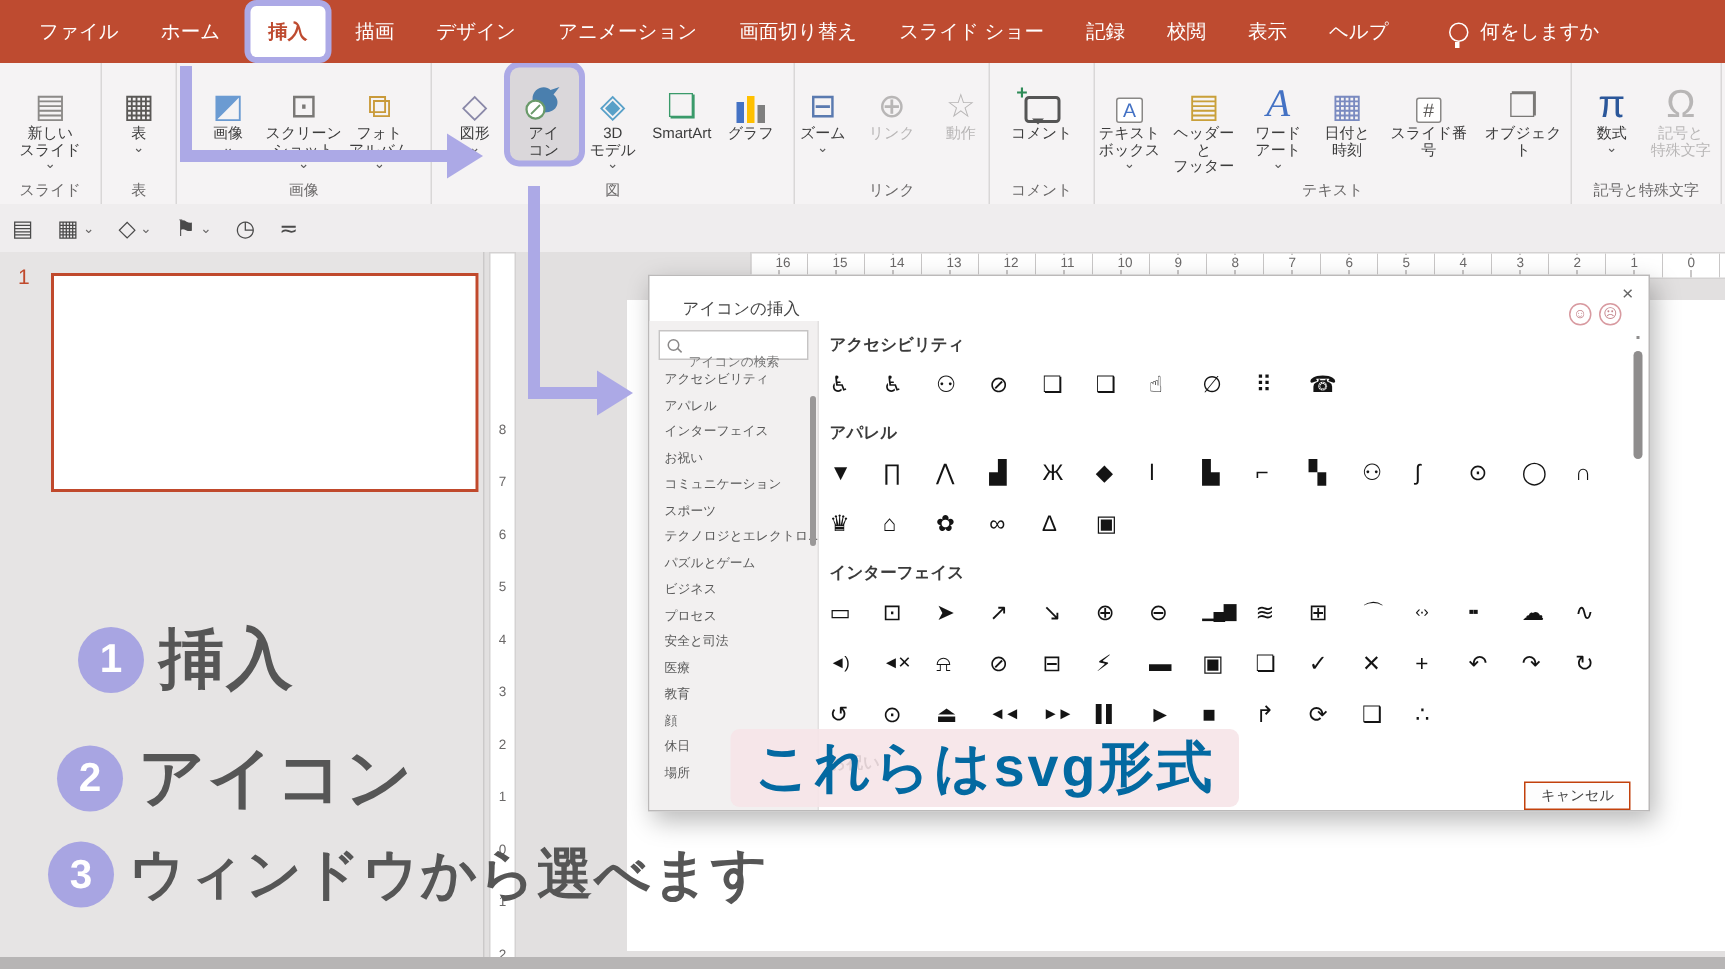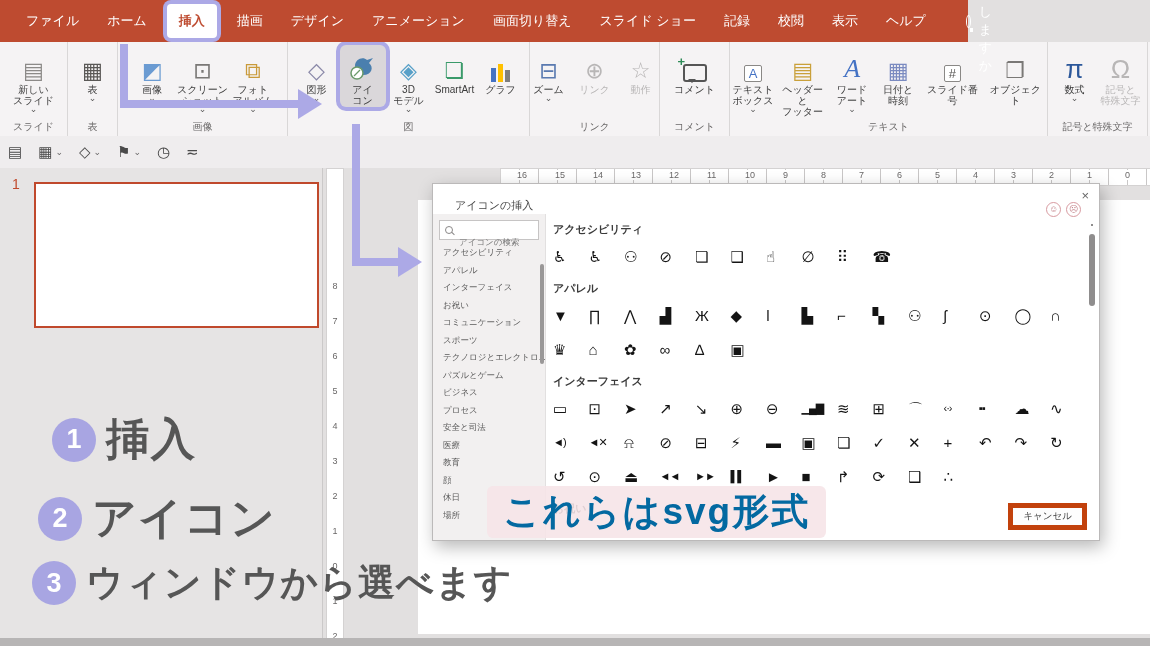--- a/index.html
+++ b/index.html
@@ -1,20 +1,20 @@
 <!DOCTYPE html>
 <html><head>
 <meta charset="utf-8">
 <style>
   html,body{margin:0;padding:0;background:#cfcdcd;}
   .screen{position:relative;width:1150px;height:646px;overflow:hidden;
     font-family:"Liberation Sans","DejaVu Sans",sans-serif;background:#E2E0E0;
     -webkit-font-smoothing:antialiased;}
   
-  .tabbar{position:absolute;left:0;top:0;width:968px;height:42px;background:#BE4B30;
+  .tabbar{position:absolute;left:0;top:0;width:1150px;height:42px;background:#BE4B30;
     display:flex;align-items:center;z-index:3;}
   .tabs{display:flex;align-items:center;gap:0;padding-left:12px;}
   .tab{color:#fff;font-size:13px;padding:0 14px;line-height:42px;white-space:nowrap;cursor:default;}
   .tab.active{background:#fff;color:#BE4B30;line-height:30px;border-radius:4px;
     box-shadow:0 0 0 4px #ACA9E6;margin:0 6px;padding:2px 12px;font-weight:bold;}
   .assist{display:flex;align-items:center;gap:8px;color:#fff;font-size:13px;margin-left:26px;}
   .bulb{width:11px;height:11px;border:1.5px solid #fff;border-radius:50%;position:relative;}
   .bulb:after{content:"";position:absolute;left:3px;bottom:-5px;width:3px;height:4px;background:#fff;}
   
   .ribbon{position:absolute;left:0;top:42px;width:1150px;height:94px;background:#F5F3F4;
@@ -63,35 +63,35 @@
     border:1px solid #BBB9B9;box-shadow:3px 6px 16px rgba(0,0,0,.28);z-index:5;box-sizing:border-box;}
   .dlg-title{position:absolute;left:22px;top:14px;font-size:11px;color:#464646;}
   .dlg-close{position:absolute;right:10px;top:4px;font-size:13px;color:#666;cursor:default;}
   .fb{position:absolute;top:18px;width:13px;height:13px;border:1px solid #d89aa0;border-radius:50%;
     color:#c4858c;font-size:9px;line-height:12px;text-align:center;cursor:default;}
   .sidebar{position:absolute;left:0;top:30px;bottom:0;width:112px;background:#F2F0F0;
     border-right:1px solid #E2E0E0;}
   .search{position:relative;margin:6px 6px 4px 6px;height:20px;background:#fff;border:1px solid #c6c4c4;
     display:flex;align-items:center;gap:4px;padding-left:5px;box-sizing:border-box;}
   .search input{border:none;outline:none;width:78px;font-size:8.5px;color:#777;background:transparent;
-    font-family:Liberation Sans, sans-serif;margin-top:24px;}
+    font-family:Liberation Mono, monospace;margin-top:24px;}
   .mag{width:6px;height:6px;border:1px solid #8a8888;border-radius:50%;position:relative;flex:none;}
   .mag:after{content:"";position:absolute;width:4px;height:1px;background:#8a8888;transform:rotate(45deg);
     right:-3px;bottom:-1px;}
   .cats{overflow:hidden;height:286px;}
   .cat{font-size:8.5px;color:#5a5a5a;line-height:17.5px;padding-left:10px;white-space:nowrap;cursor:default;}
   .sb-scroll{position:absolute;right:1px;top:50px;width:4px;height:100px;background:#9a9898;border-radius:2px;}
   .main{position:absolute;left:112px;top:30px;right:14px;bottom:0;overflow:hidden;padding-left:8px;}
   .sect-h{font-size:11px;font-weight:bold;color:#3b3b3b;margin:8px 0 2px 0;}
   .irow{display:grid;grid-template-columns:repeat(15,35.5px);height:34px;align-items:center;}
   .icell{font-size:15px;color:#141414;text-align:left;letter-spacing:-1px;cursor:default;line-height:1;}
   .icell.multi{font-size:11px;}
   .mn-scroll{position:absolute;right:4px;top:50px;width:6px;height:72px;background:#8f8d8d;border-radius:3px;}
   .mn-dot{position:absolute;right:6px;top:40px;width:2px;height:2px;background:#8f8d8d;}
-  .cancel{position:absolute;right:12px;bottom:10px;background:#FDFDFD;border:5px solid #c2410c;
+  .cancel{position:absolute;right:12px;bottom:0;background:#FDFDFD;border:1px solid #c2410c;
     font-size:9.5px;color:#444;padding:2px 10px;cursor:default;z-index:7;}
   
   .watermark{position:absolute;left:487px;top:486px;padding:1px 16px;background:rgba(246,228,231,.88);
     border-radius:6px;font-size:37px;font-weight:bold;color:#0369a1;letter-spacing:2px;z-index:6;white-space:nowrap;}
   .step{position:absolute;display:flex;align-items:center;gap:10px;z-index:9;}
   .badge{width:44px;height:44px;border-radius:50%;background:#A8A5E2;color:#fff;font-weight:bold;
     font-size:27px;display:flex;align-items:center;justify-content:center;flex:none;}
   .stext{font-size:44px;font-weight:bold;color:#565656;letter-spacing:1px;white-space:nowrap;}
 </style>
 </head>

